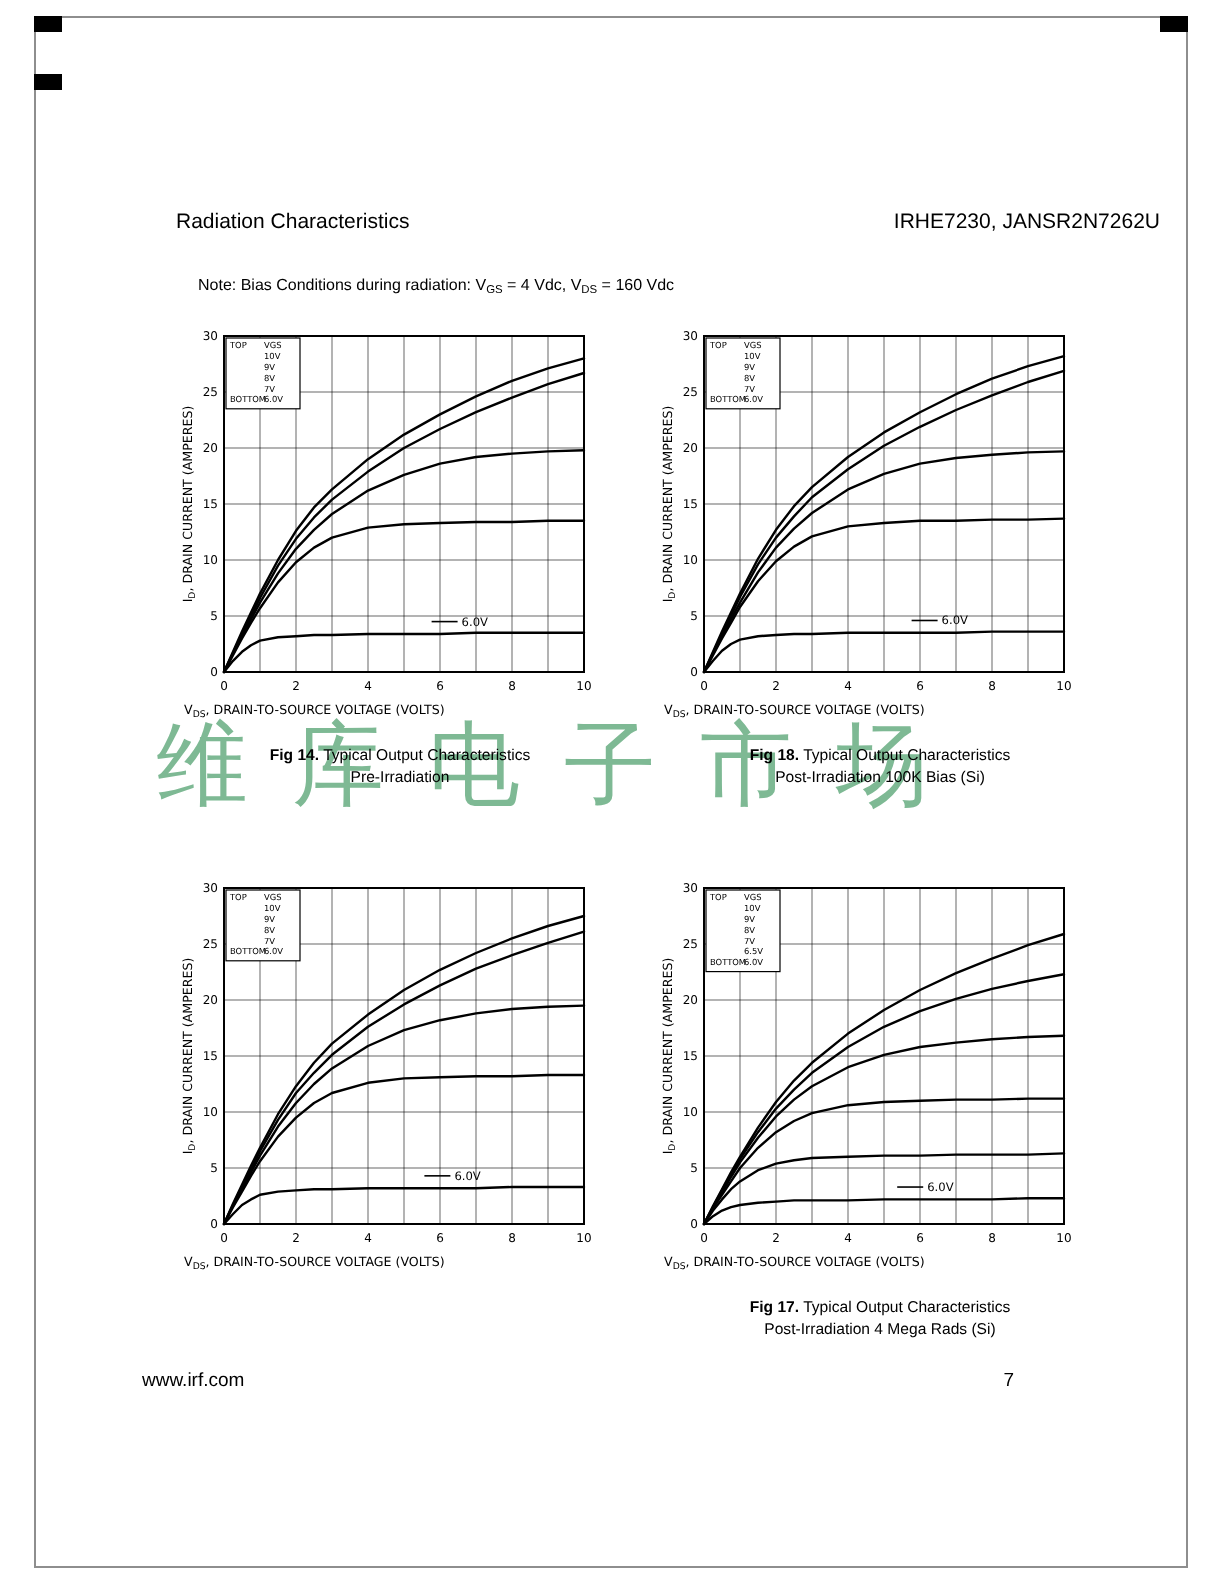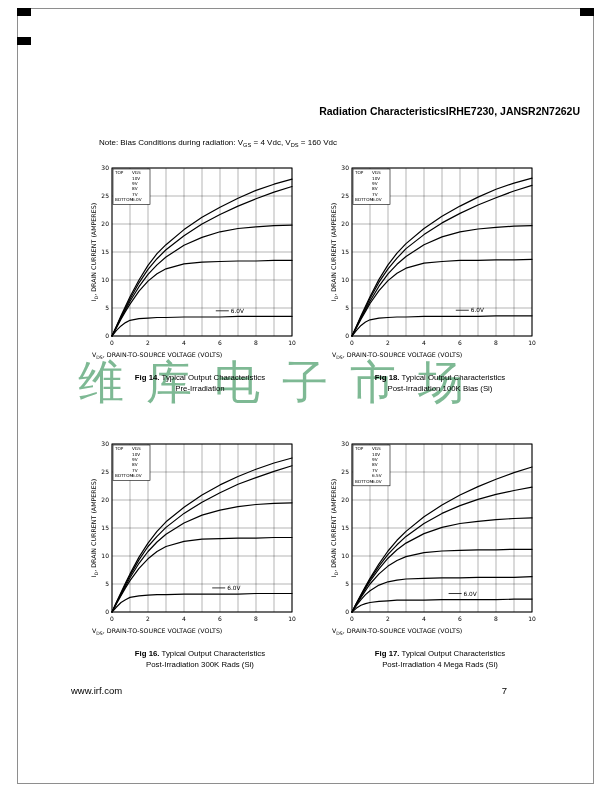--- a/index.html
+++ b/index.html
@@ -14,22 +14,22 @@
   .mark-tl { left:17px; top:8px; }
   .mark-tr { left:580px; top:8px; }
   .mark-l2 { left:17px; top:37px; }
   .watermark {
     position:absolute; left:78px; top:352px; z-index:0;
     font-size:46px; letter-spacing:22px; color:#15803d; opacity:.55;
     white-space:nowrap; pointer-events:none;
   }
   .header {
     position:absolute; left:88px; top:105px; width:492px; z-index:1;
-    display:flex; justify-content:flex-end;
-    font-size:10.5px; font-weight:bold;
+    display:flex; justify-content:space-between;
+    font-size:10.5px; font-weight:normal;
   }
   .note { position:absolute; left:99px; top:138px; z-index:1; font-size:8px; }
   .note sub { font-size:5.7px; vertical-align:-1.5px; }
   .chart-block { position:absolute; width:240px; z-index:1; }
   .pos-0 { left:72px;  top:158px; }
   .pos-1 { left:312px; top:158px; }
   .pos-2 { left:72px;  top:434px; }
   .pos-3 { left:312px; top:434px; }
   .chart-block svg { display:block; }
   .caption { width:240px; padding-left:16px; margin-top:3px; text-align:center; font-size:7.8px; line-height:1.35; }
@@ -222,24 +222,20 @@
         <text x="60" y="27" font-size="4.2" text-anchor="start">9V</text>
         <text x="60" y="32.400000000000006" font-size="4.2" text-anchor="start">8V</text>
         <text x="60" y="37.8" font-size="4.2" text-anchor="start">7V</text>
         <text x="43" y="43.2" font-size="4.2" text-anchor="start">BOTTOM</text>
         <text x="60" y="43.2" font-size="4.2" text-anchor="start">6.0V</text>
         <line x1="140.2" y1="153.92" x2="153.2" y2="153.92" stroke="#000" stroke-width="0.8"></line>
         <text x="155.2" y="155.92" font-size="5.8" text-anchor="start">6.0V</text>
         <text x="20" y="199" font-size="6.3"><tspan>V</tspan><tspan dy="1.6" font-size="4.6">DS</tspan><tspan dy="-1.6">, DRAIN-TO-SOURCE VOLTAGE  (VOLTS)</tspan></text>
         <text x="24" y="94" font-size="6.3" text-anchor="middle" transform="rotate(-90 24 94)"><tspan>I</tspan><tspan dy="1.6" font-size="4.6">D</tspan><tspan dy="-1.6">, DRAIN CURRENT (AMPERES)</tspan></text>
       </svg>
-    <div class="caption">
-      <div><span class="b">Fig 16.</span> <span>Typical Output Characteristics</span></div>
-      <div>Post-Irradiation 300K Rads (Si)</div>
-    </div>
   </div>
 
   <div class="chart-block pos-3">
     <svg width="240" height="212">
         <line x1="40" y1="10" x2="40" y2="178" stroke="#000" stroke-width="0.4" opacity="0.75"></line>
         <line x1="58" y1="10" x2="58" y2="178" stroke="#000" stroke-width="0.4" opacity="0.75"></line>
         <line x1="76" y1="10" x2="76" y2="178" stroke="#000" stroke-width="0.4" opacity="0.75"></line>
         <line x1="94" y1="10" x2="94" y2="178" stroke="#000" stroke-width="0.4" opacity="0.75"></line>
         <line x1="112" y1="10" x2="112" y2="178" stroke="#000" stroke-width="0.4" opacity="0.75"></line>
         <line x1="130" y1="10" x2="130" y2="178" stroke="#000" stroke-width="0.4" opacity="0.75"></line>

